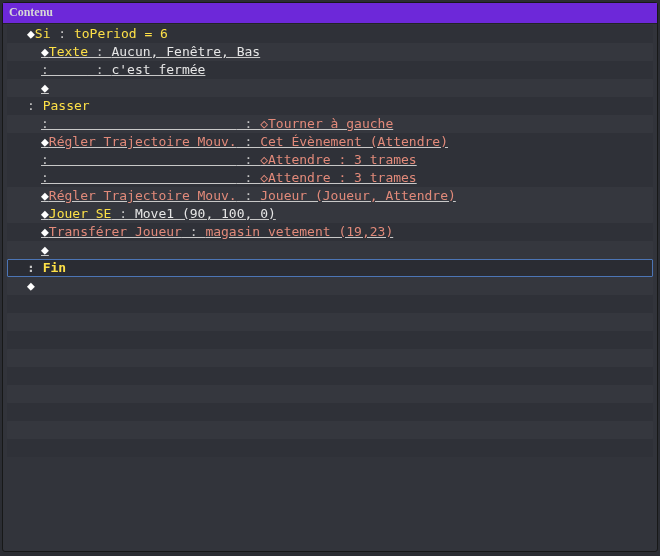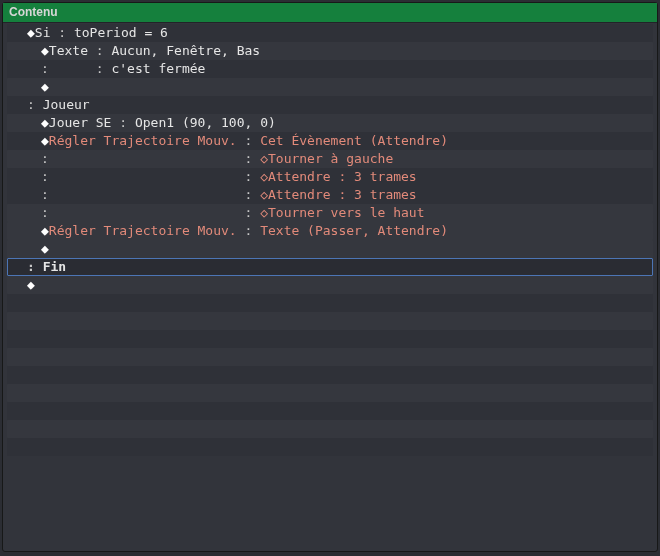--- a/index.html
+++ b/index.html
@@ -15,25 +15,25 @@
     height: 550px;
     margin: 2px;
     border: 1px solid #171818;
     border-radius: 3px;
     background: #32343b;
     display: flex;
     flex-direction: column;
   }
   .panel-title {
     padding: 2px 6px 3px 6px;
-    font-family: Liberation Sans, sans-serif;
+    font-family: Liberation Serif, serif;
     font-size: 12px;
     font-weight: bold;
     color: #d6d6d6;
-    background: #15803d;
+    background: #6d28d9;
     border-bottom: 1px solid #222328;
   }
   .content {
     flex: 1;
     padding: 1px 4px 4px 4px;
     overflow: hidden;
   }
   .row {
     height: 18px;
     line-height: 18px;
@@ -43,45 +43,45 @@
   }
   .row.stripe-dark { background: #2f3138; }
   .row.stripe-light { background: #35373e; }
   .row.selected {
     background: #2a2c33;
     outline: 1px solid #4c75b5;
     outline-offset: -1px;
     font-weight: bold;
   }
   .diamond { color: #ffffff; }
-  .kw-blue   { color: #e5e5e5; }
+  .kw-blue   { color: #fde047; }
   .kw-salmon { color: #e28a7a; }
   .txt-white { color: #e6e6e6; }
   .colon     { color: #c8c8c8; }
   .indent1 { padding-left: 20px; }
-  .indent2 { padding-left: 34px; }
+  .indent2 { padding-left: 34px; text-decoration: underline; }
 </style>
 </head>
 <body>
 
 <div class="panel">
   <div class="panel-title">Contenu</div>
   <div class="content" id="content">
       <div class="row stripe-dark indent1"><span class="diamond">◆</span><span class="kw-blue">Si</span><span class="colon"> : </span><span class="kw-blue">toPeriod = 6</span></div>
       <div class="row stripe-light indent2"><span class="diamond">◆</span><span class="kw-blue">Texte</span><span class="colon"> : </span><span class="txt-white">Aucun, Fenêtre, Bas</span></div>
       <div class="row stripe-dark indent2"><span class="colon">:     </span><span class="colon"> : </span><span class="txt-white">c'est fermée</span></div>
       <div class="row stripe-light indent2"><span class="diamond">◆</span></div>
-      <div class="row stripe-dark indent1"><span class="colon">: </span><span class="kw-blue">Joueur</span></div>
-      <div class="row stripe-light indent2"><span class="diamond">◆</span><span class="kw-blue">Jouer SE</span><span class="colon"> : </span><span class="txt-white">Open1 (90, 100, 0)</span></div>
+      <div class="row stripe-dark indent1"><span class="colon">: </span><span class="kw-blue">Passer</span></div>
+      <div class="row stripe-light indent2"><span class="colon">:                        </span><span class="colon"> : </span><span class="kw-salmon">◇Tourner à gauche</span></div>
       <div class="row stripe-dark indent2"><span class="diamond">◆</span><span class="kw-salmon">Régler Trajectoire Mouv.</span><span class="colon"> : </span><span class="kw-salmon">Cet Évènement (Attendre)</span></div>
-      <div class="row stripe-light indent2"><span class="colon">:                        </span><span class="colon"> : </span><span class="kw-salmon">◇Tourner à gauche</span></div>
       <div class="row stripe-dark indent2"><span class="colon">:                        </span><span class="colon"> : </span><span class="kw-salmon">◇Attendre : 3 trames</span></div>
       <div class="row stripe-dark indent2"><span class="colon">:                        </span><span class="colon"> : </span><span class="kw-salmon">◇Attendre : 3 trames</span></div>
-      <div class="row stripe-light indent2"><span class="colon">:                        </span><span class="colon"> : </span><span class="kw-salmon">◇Tourner vers le haut</span></div>
-      <div class="row stripe-light indent2"><span class="diamond">◆</span><span class="kw-salmon">Régler Trajectoire Mouv.</span><span class="colon"> : </span><span class="kw-salmon">Texte (Passer, Attendre)</span></div>
+      <div class="row stripe-light indent2"><span class="diamond">◆</span><span class="kw-salmon">Régler Trajectoire Mouv.</span><span class="colon"> : </span><span class="kw-salmon">Joueur (Joueur, Attendre)</span></div>
+      <div class="row stripe-light indent2"><span class="diamond">◆</span><span class="kw-blue">Jouer SE</span><span class="colon"> : </span><span class="txt-white">Move1 (90, 100, 0)</span></div>
+      <div class="row stripe-dark indent2"><span class="diamond">◆</span><span class="kw-salmon">Transférer Joueur</span><span class="colon"> : </span><span class="kw-salmon">magasin vetement (19,23)</span></div>
       <div class="row stripe-light indent2"><span class="diamond">◆</span></div>
       <div class="row stripe-dark selected indent1"><span class="colon">: </span><span class="kw-blue">Fin</span></div>
       <div class="row stripe-light indent1"><span class="diamond">◆</span></div>
       <div class="row stripe-dark"></div>
       <div class="row stripe-light"></div>
       <div class="row stripe-dark"></div>
       <div class="row stripe-light"></div>
       <div class="row stripe-dark"></div>
       <div class="row stripe-light"></div>
       <div class="row stripe-dark"></div>

